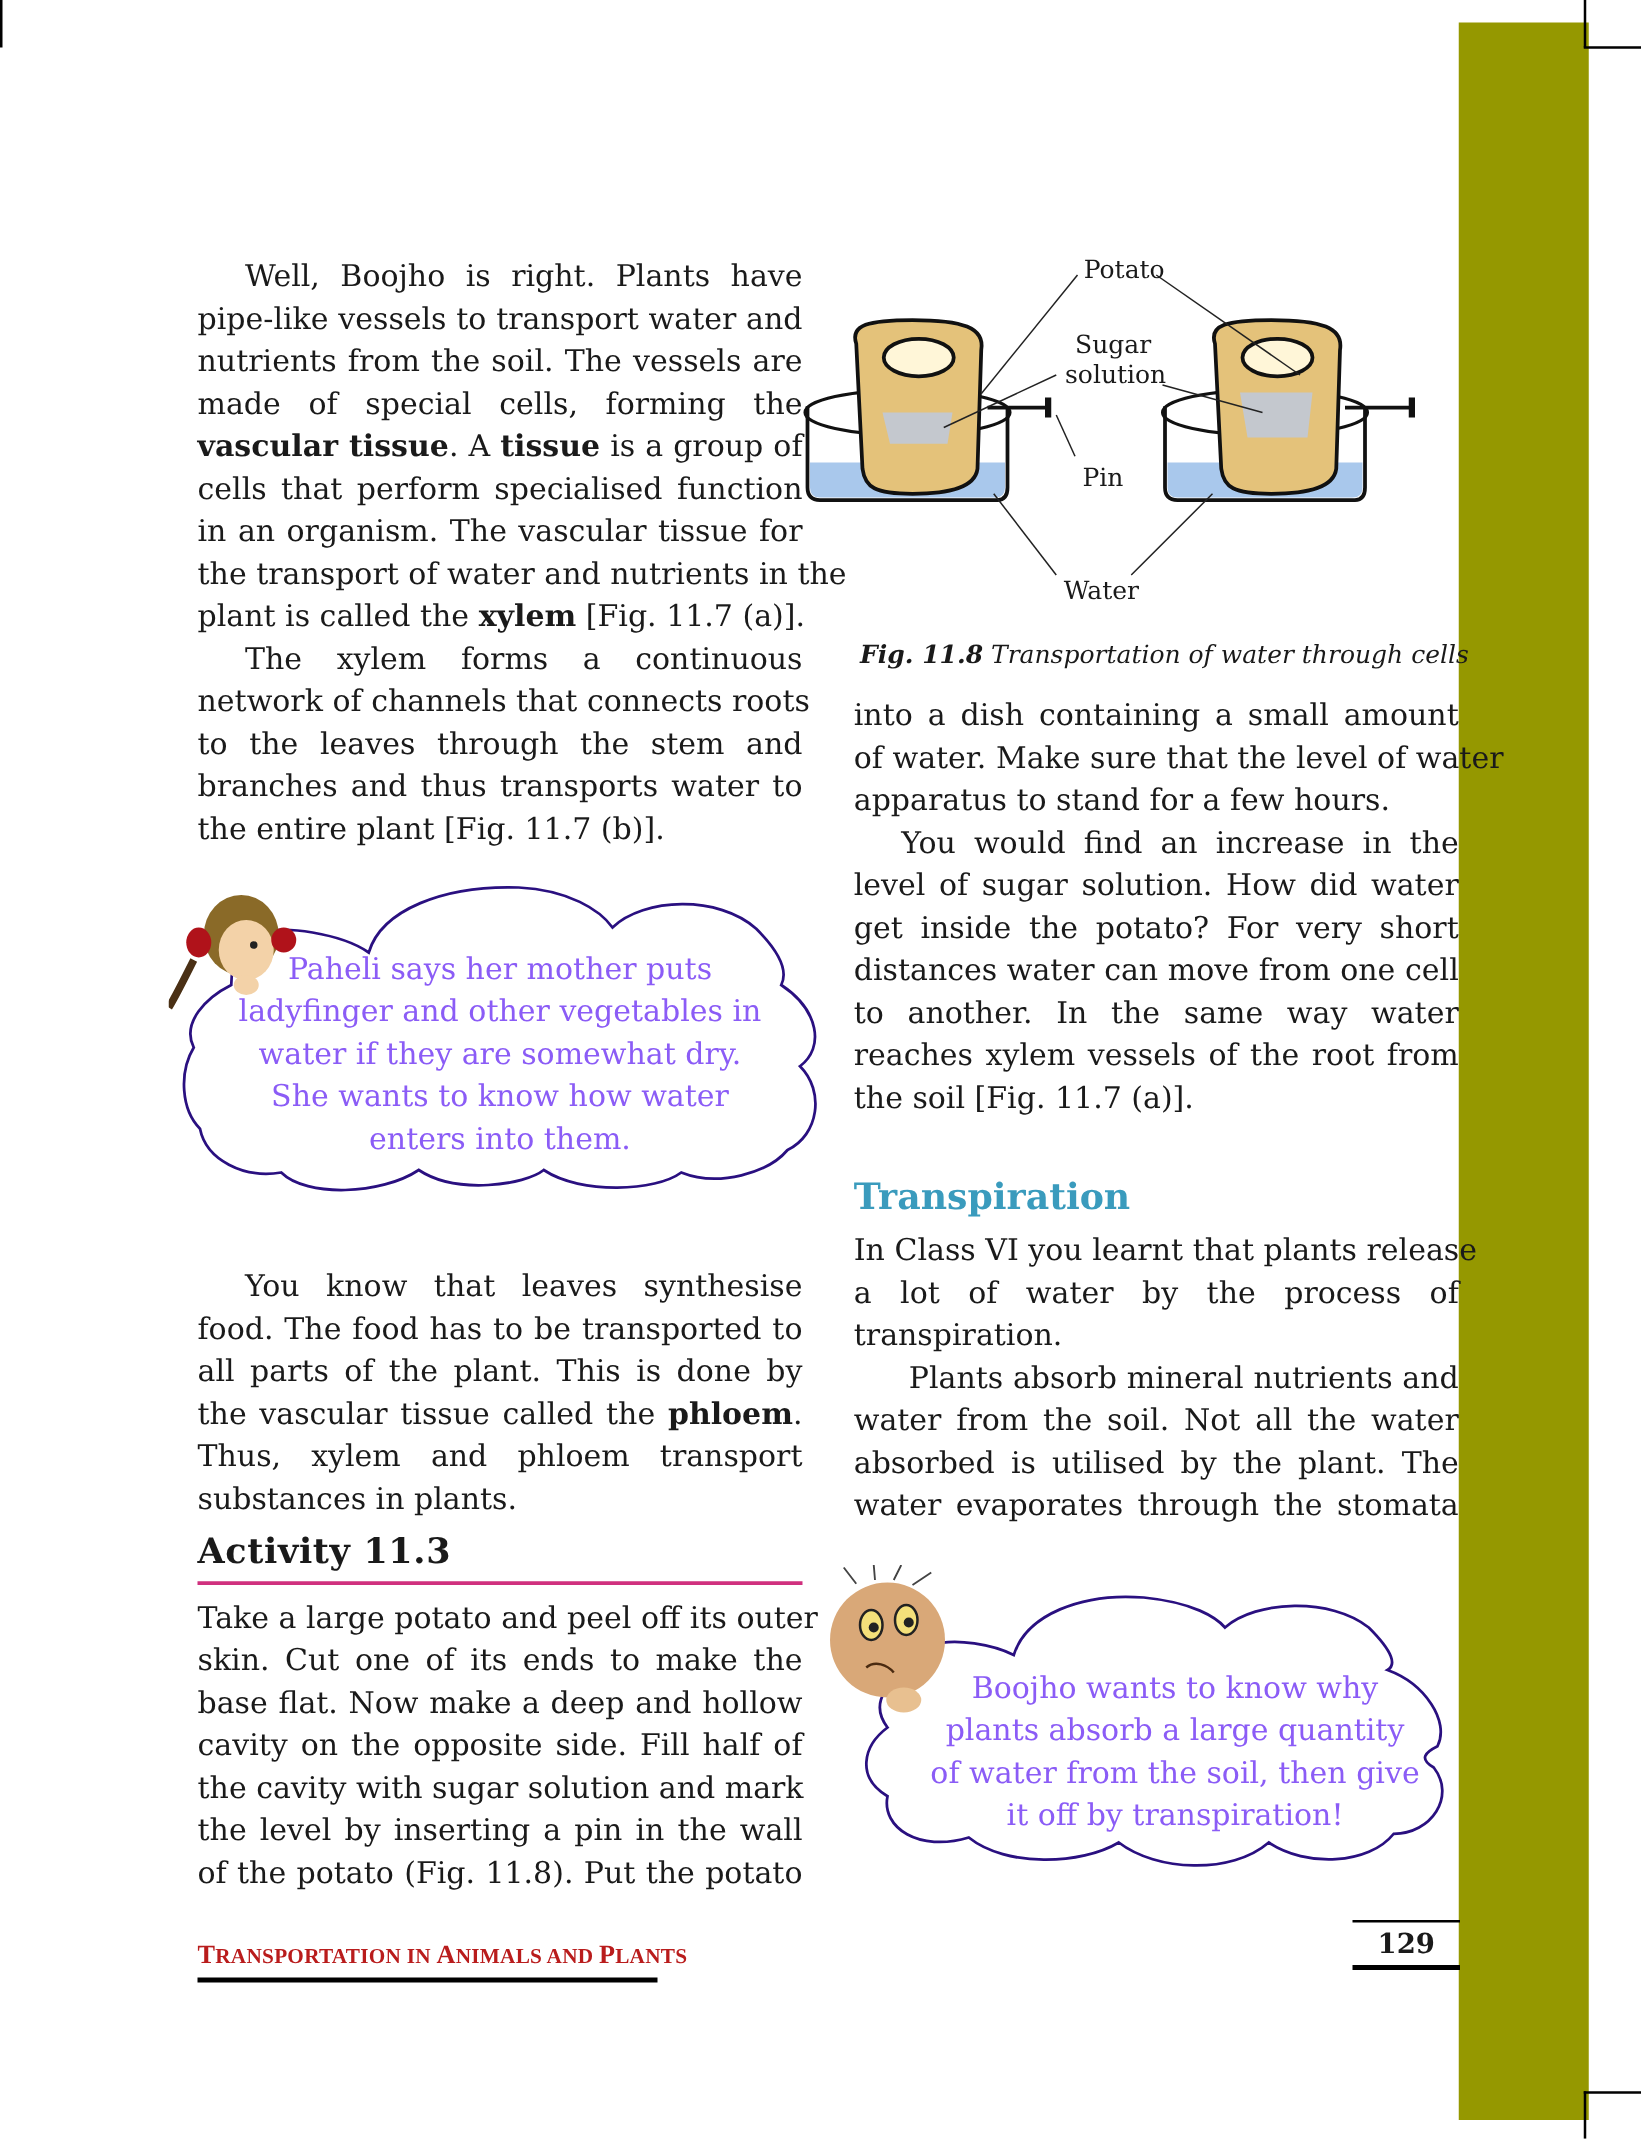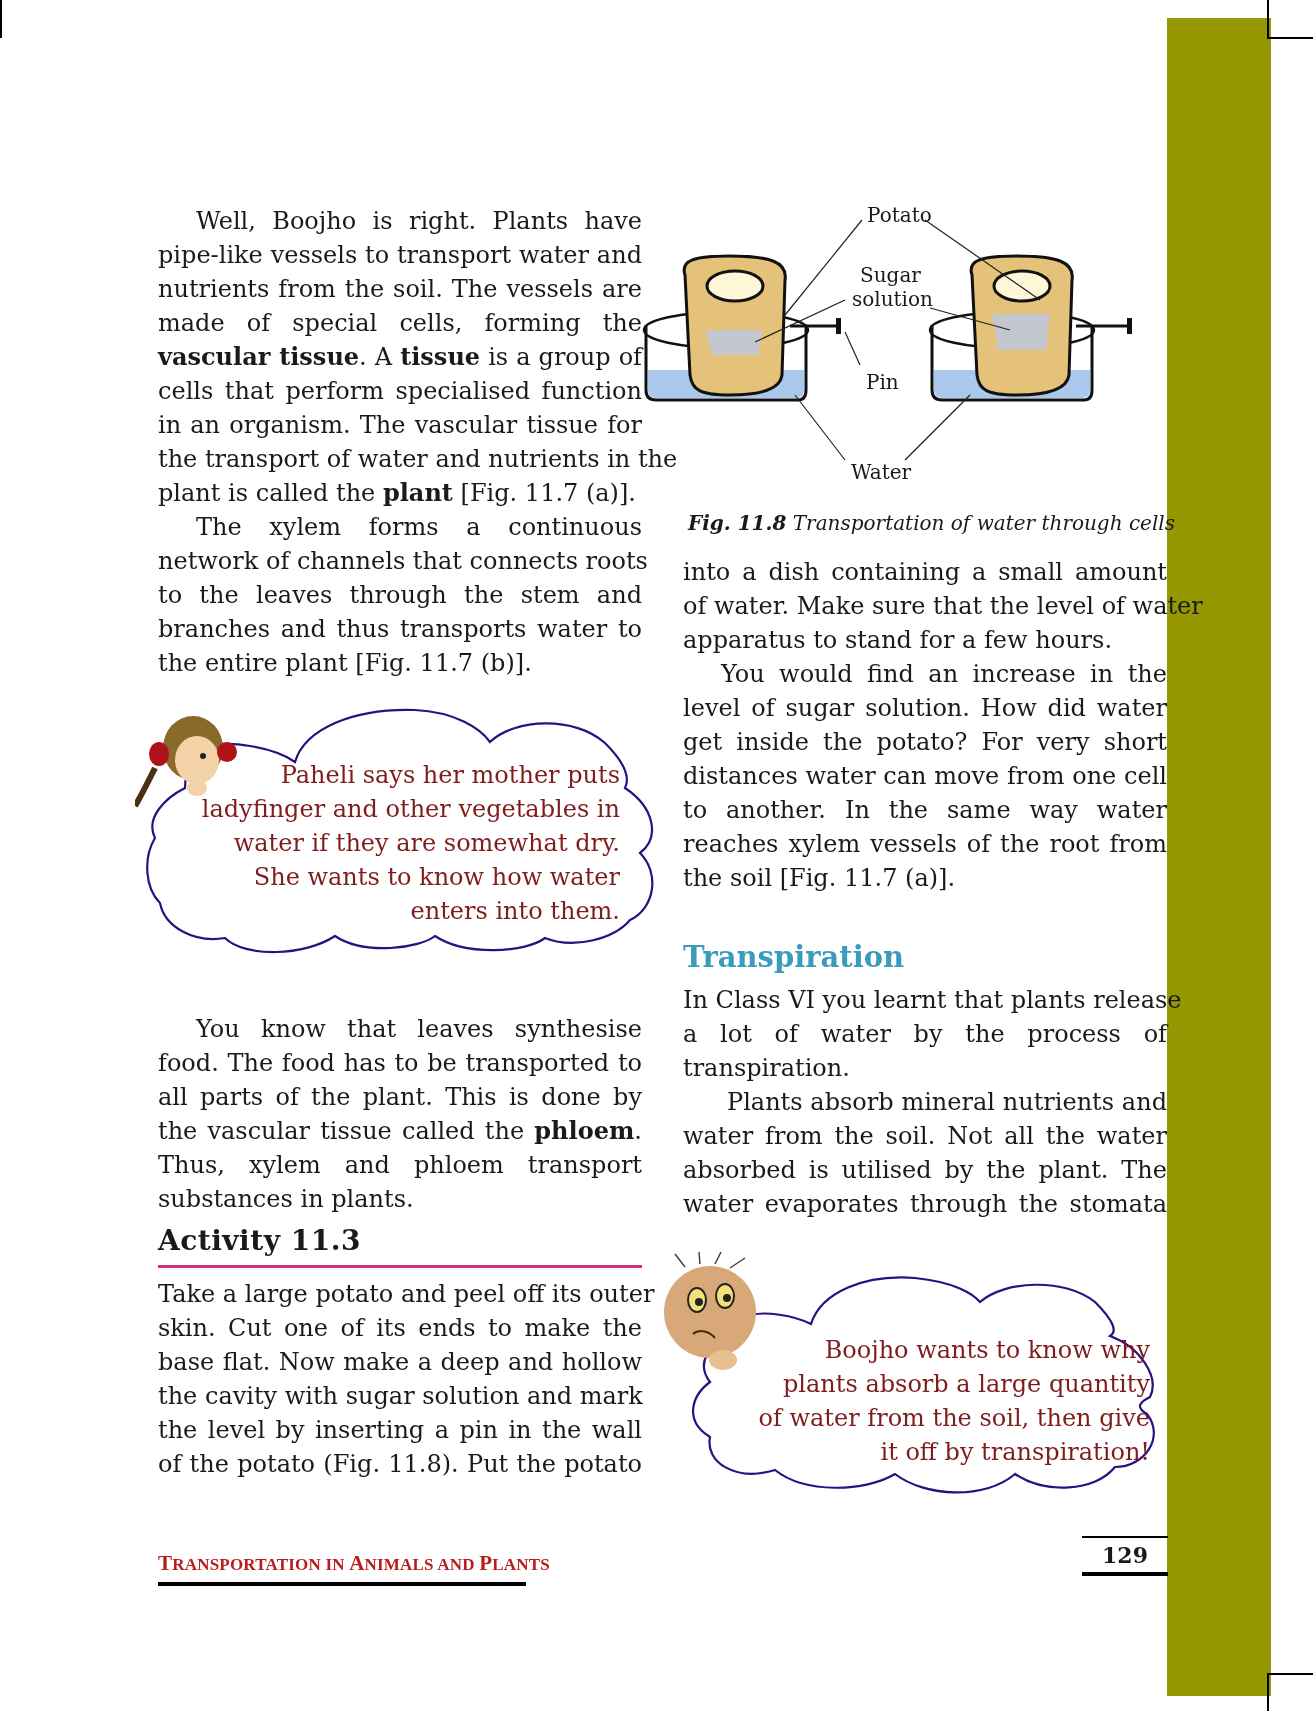--- a/index.html
+++ b/index.html
@@ -8,21 +8,21 @@
   .olive { position:absolute; left:1167px; top:18px; width:104px; height:1678px; background:#959800; }
   .crop { position:absolute; background:#000; }
   .col { position:absolute; font-size:24px; line-height:34px; text-align:justify; }
   .col .line { display:block; text-align:justify; text-align-last:justify; white-space:nowrap; }
   .left { left:158px; width:484px; }
   .right { left:683px; width:484px; }
   b { font-weight:bold; }
   .heading-act { position:absolute; left:158px; top:1224px; font-size:28px; font-weight:bold; letter-spacing:0.5px; }
   .act-rule { position:absolute; left:158px; top:1265px; width:484px; height:3px; background:#d0307e; }
   .heading-trans { position:absolute; left:683px; top:940px; font-size:29px; font-weight:bold; color:#3a9bbd; }
-  .bubble-text { position:absolute; text-align:right; color:#7f1d1d; font-size:24px; line-height:34px; }
+  .bubble-text { position:absolute; text-align:center; color:#8b5cf6; font-size:24px; line-height:34px; }
   .caption { position:absolute; left:688px; top:511px; font-size:20px; font-style:italic; white-space:nowrap; }
   .caption b { }
   .lbl { position:absolute; font-size:20px; white-space:nowrap; }
   .footer-title { position:absolute; left:158px; top:1551px; font-size:17px; color:#b91c1c; font-weight:bold; font-family:"Liberation Serif", serif; letter-spacing:0.2px; }
   .footer-title .big { font-size:21px; }
   .footer-rule { position:absolute; left:158px; top:1582px; width:368px; height:4px; background:#000; }
   .pageno { position:absolute; left:1106px; top:1542px; width:86px; text-align:center; font-size:22px; font-weight:bold; }
   .pn-rule-top { position:absolute; left:1082px; top:1536px; width:86px; height:2px; background:#000; }
   .pn-rule-bot { position:absolute; left:1082px; top:1572px; width:86px; height:4px; background:#000; }
 </style>
@@ -38,21 +38,21 @@
 
 <div class="col left" style="top:204px;">
   <span class="line" style="padding-left:38px;">Well, Boojho is right. Plants have</span>
   <span class="line">pipe-like vessels to transport water and</span>
   <span class="line">nutrients from the soil. The vessels are</span>
   <span class="line">made of special cells, forming the</span>
   <span class="line"><b>vascular tissue</b><span>. A </span><b>tissue</b><span> is a group of</span></span>
   <span class="line">cells that perform specialised function</span>
   <span class="line">in an organism. The vascular tissue for</span>
   <span class="line">the transport of water and nutrients in the</span>
-  <span class="line" style="text-align-last:left;"><span>plant is called the </span><b>plant</b><span> [Fig. 11.7 (a)].</span></span>
+  <span class="line" style="text-align-last:left;"><span>plant is called the </span><b>xylem</b><span> [Fig. 11.7 (a)].</span></span>
   <span class="line" style="padding-left:38px;">The xylem forms a continuous</span>
   <span class="line">network of channels that connects roots</span>
   <span class="line">to the leaves through the stem and</span>
   <span class="line">branches and thus transports water to</span>
   <span class="line" style="text-align-last:left;">the entire plant [Fig. 11.7 (b)].</span>
 </div>
 
 <svg style="position:absolute;left:135px;top:688px;" width="520" height="270">
   <path d="M70,60 C90,50 140,60 160,74 C170,40 220,20 280,22 C320,24 345,40 355,54 C380,30 440,28 470,55 C490,75 495,90 490,100 C520,120 525,150 505,165 C525,185 520,220 495,232 C480,250 440,262 410,250 C390,265 330,268 300,248 C285,260 230,268 200,248 C170,268 110,270 90,250 C60,255 30,240 25,215 C10,200 8,170 20,150 C10,130 30,110 50,100 C50,80 60,65 70,60 Z" fill="#fff" stroke="#2a1080" stroke-width="2.2"></path>
   <g>
@@ -82,20 +82,21 @@
   <span class="line" style="text-align-last:left;">substances in plants.</span>
 </div>
 
 <div class="heading-act">Activity  11.3</div>
 <div class="act-rule"></div>
 
 <div class="col left" style="top:1277px;">
   <span class="line">Take a large potato and peel off its outer</span>
   <span class="line">skin. Cut one of its ends to make the</span>
   <span class="line">base flat. Now make a deep and hollow</span>
+  <span class="line">cavity on the opposite side. Fill half of</span>
   <span class="line">the cavity with sugar solution and mark</span>
   <span class="line">the level by inserting a pin in the wall</span>
   <span class="line">of the potato (Fig. 11.8). Put the potato</span>
 </div>
 
 <svg style="position:absolute;left:640px;top:190px;" width="540" height="310">
   <g>
     <path d="M6,135 L6,200 Q6,210 16,210 L158,210 Q166,210 166,200 L166,135" fill="none" stroke="#111" stroke-width="3"></path>
     <path d="M8,180 L164,180 L164,200 Q164,208 156,208 L16,208 Q8,208 8,200 Z" fill="#a9c8ec"></path>
     <ellipse cx="86" cy="140" rx="82" ry="18" fill="none" stroke="#111" stroke-width="2.5"></ellipse>

